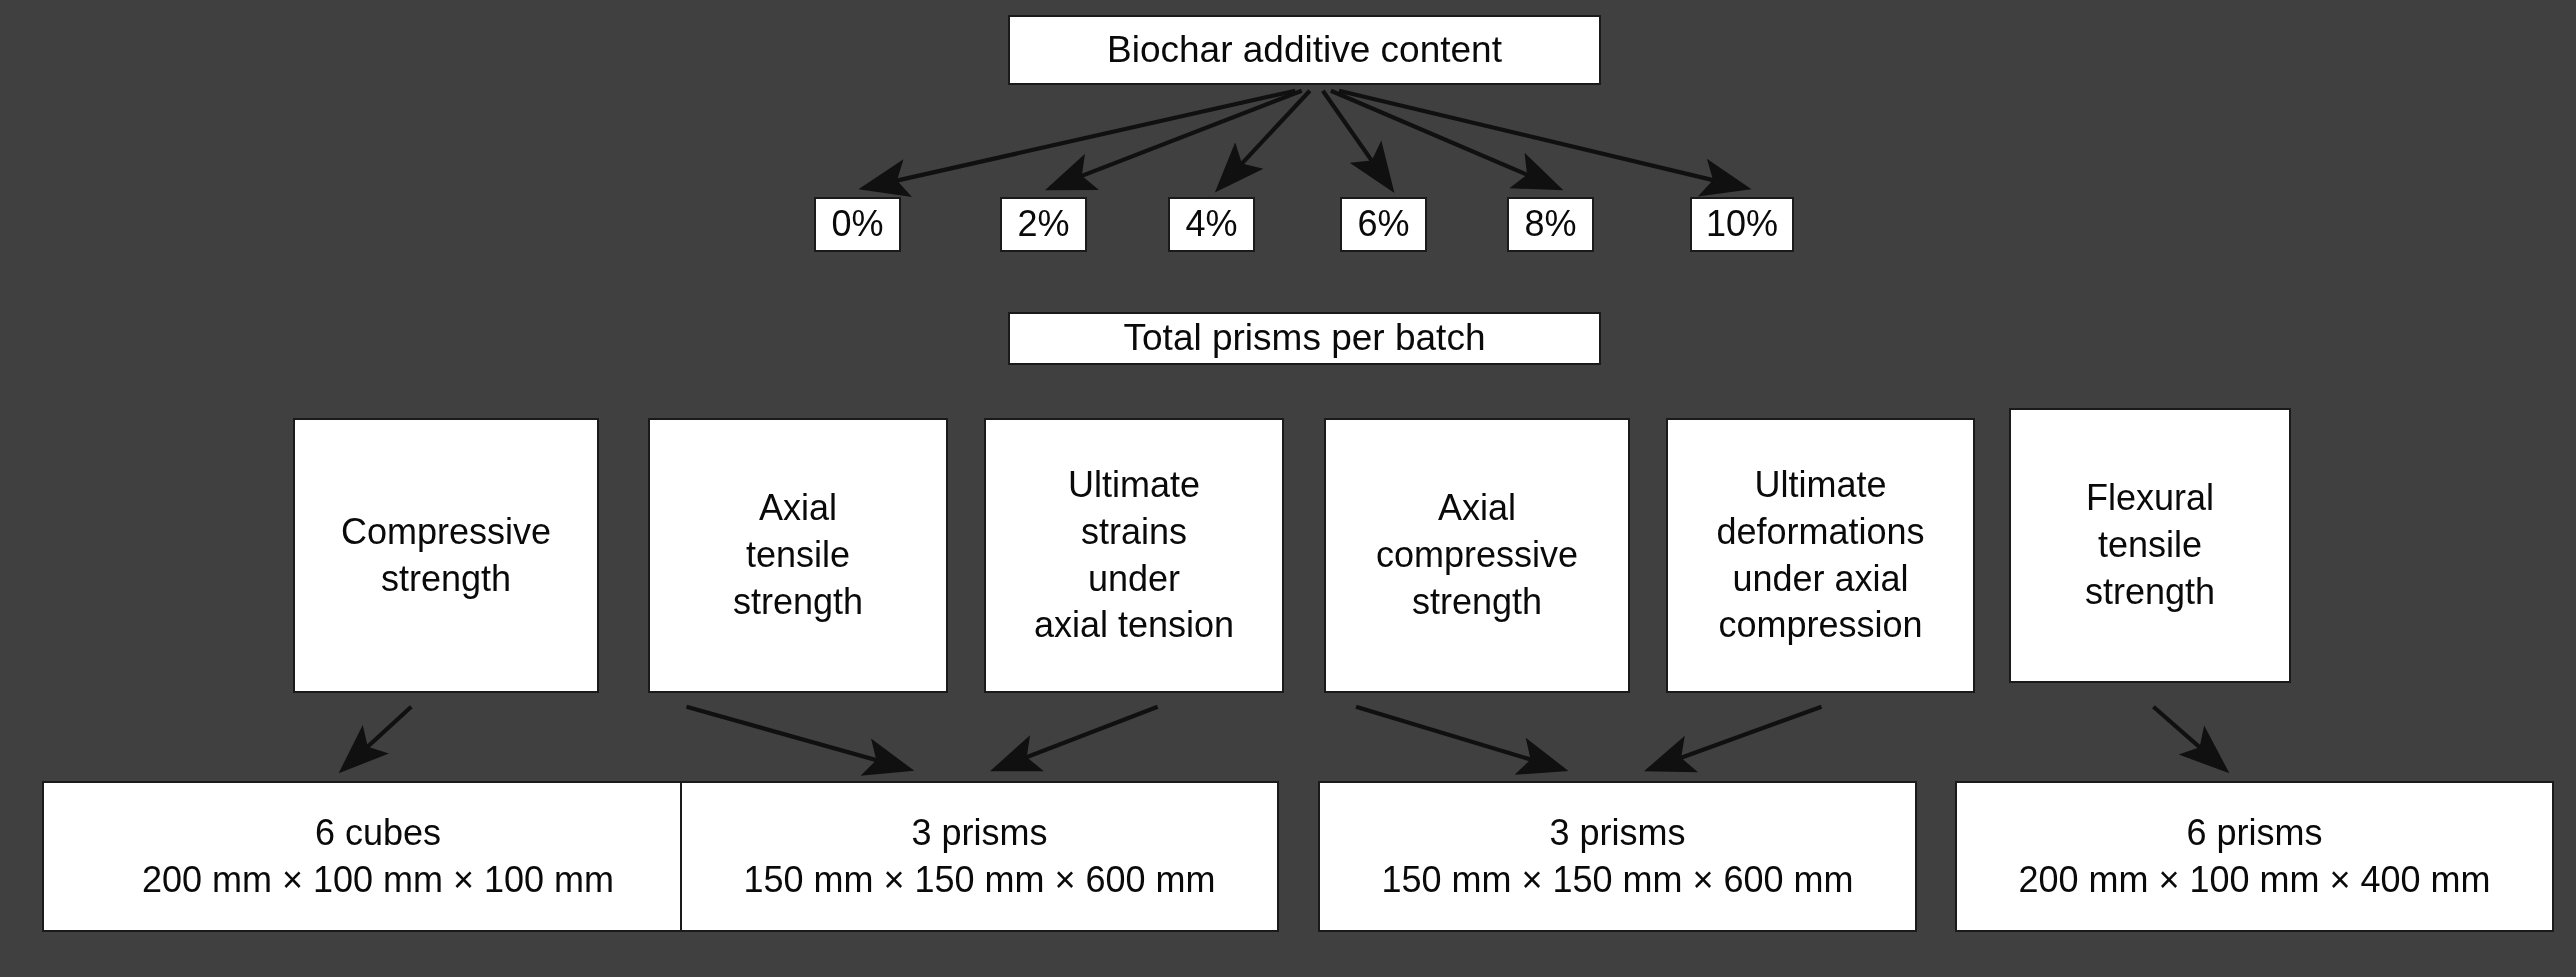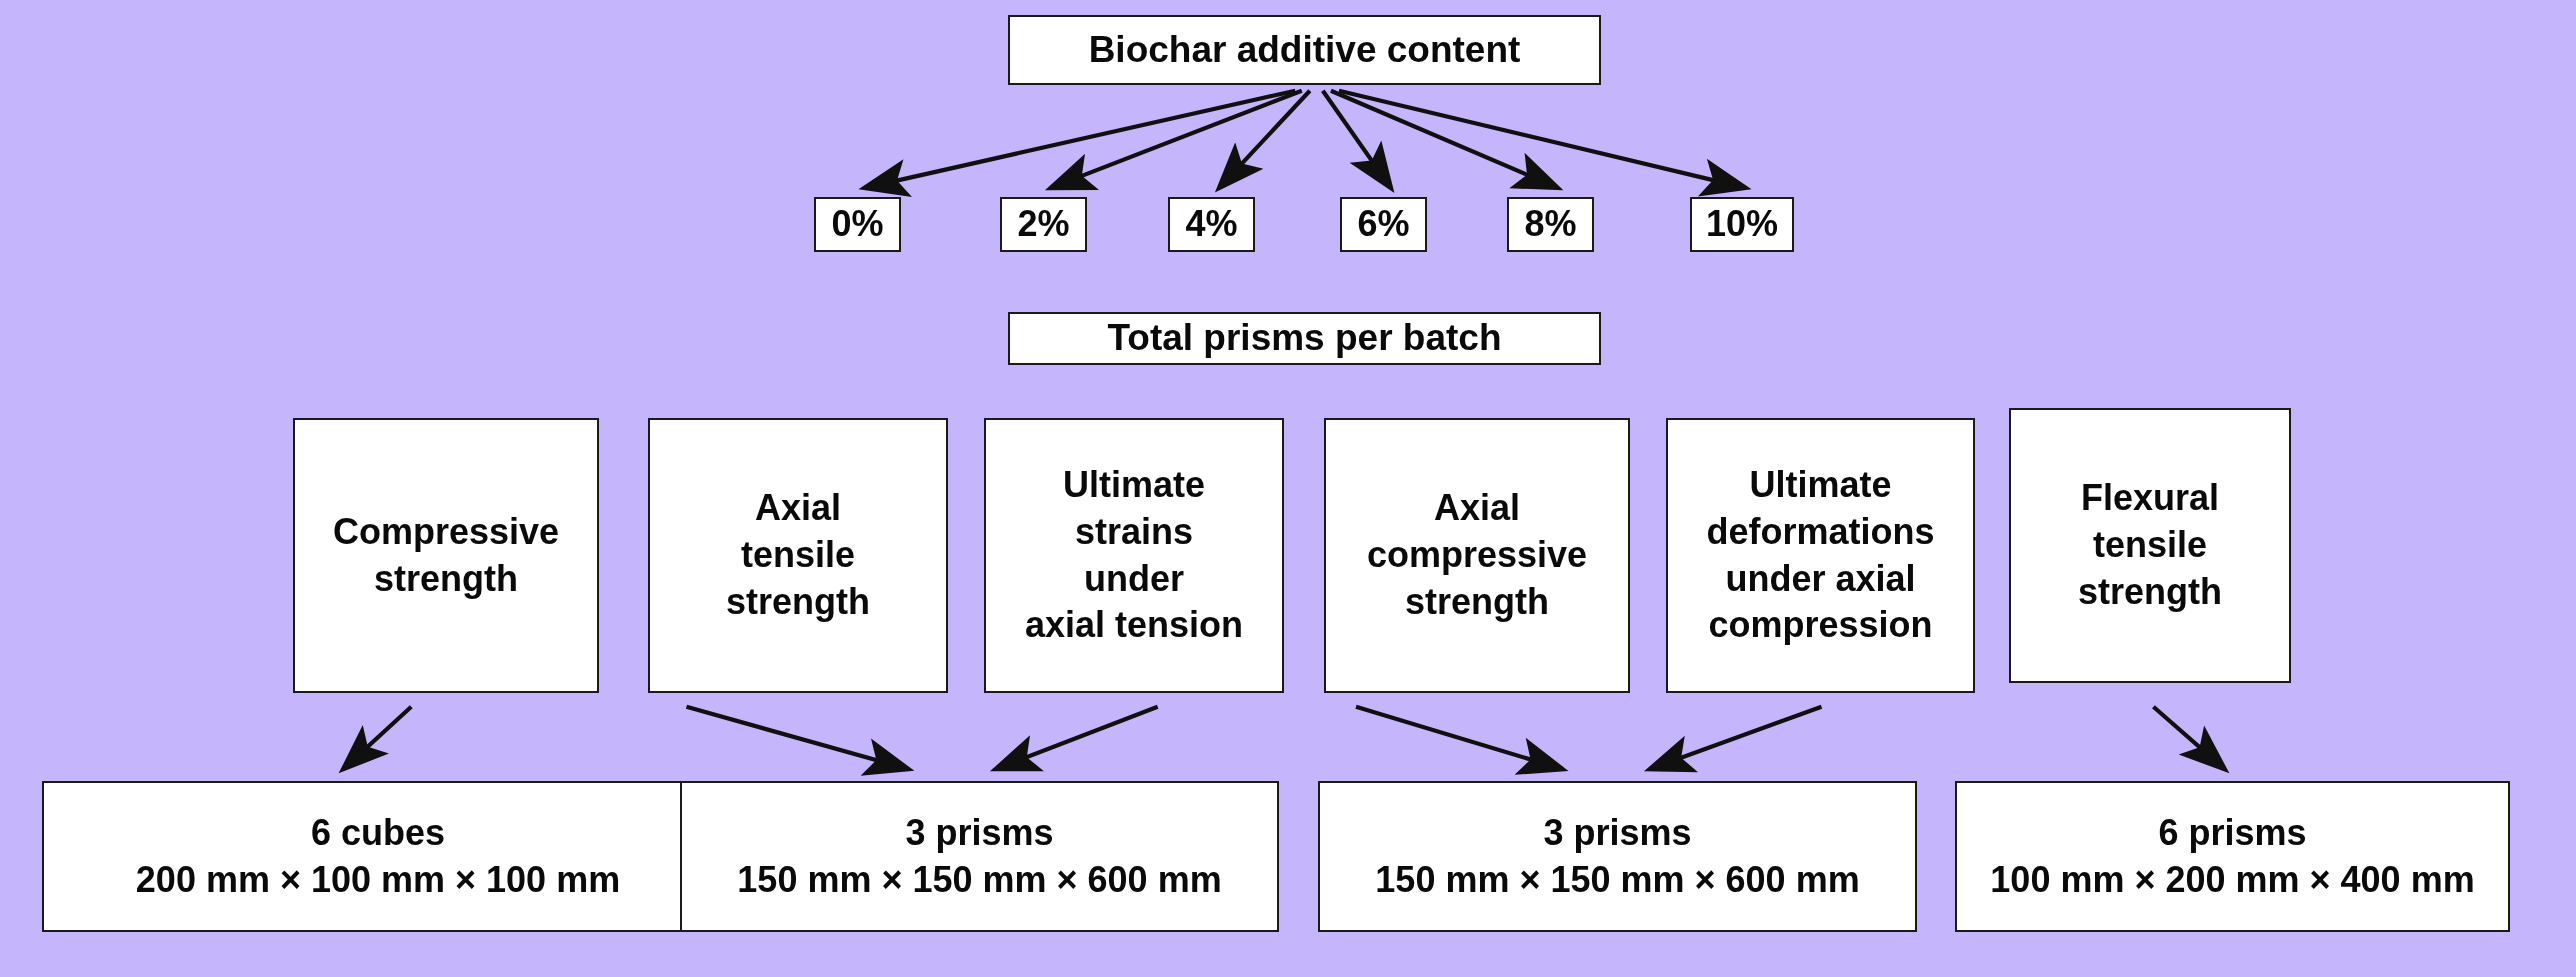--- a/index.html
+++ b/index.html
@@ -1,17 +1,17 @@
 <!DOCTYPE html>
 <html style="font-size:13px"><head>
 <meta charset="utf-8">
 <style>
   html,body{margin:0;padding:0;background:#ffffff;}
   body{font-family:"Liberation Sans",sans-serif;color:#000;}
-  #stage{position:relative;width:2576px;height:978px;background:#c4b5fd;overflow:hidden;font-weight:bold;}
+  #stage{position:relative;width:2576px;height:978px;background:#404040;overflow:hidden;}
   #edges{position:absolute;left:0;top:0;width:2576px;height:978px;pointer-events:none;}
 
   .node{position:absolute;box-sizing:border-box;background:#ffffff;
         border:2.4px solid #1a1a1a;
         display:flex;align-items:center;justify-content:center;
         text-align:center;line-height:1.30;color:#0a0a0a;}
 
   .node.header{font-size:37px;}
   .node.pct{font-size:36px;border-width:2.4px;}
   .node.prop{font-size:36px;padding:6.5px 4.9px;}
@@ -111,21 +111,21 @@
     </span>
   </div>
 
   <div class="node spec" style="left:1318px;top:781px;width:599px;height:151px;">
     <span>
       <span class="l1">3 prisms</span>
       <span class="l2">150 mm × 150 mm × 600 mm</span>
     </span>
   </div>
 
-  <div class="node spec" style="left:1955px;top:781px;width:555px;height:151px;">
+  <div class="node spec" style="left:1955px;top:781px;width:599px;height:151px;">
     <span>
       <span class="l1">6 prisms</span>
-      <span class="l2">100 mm × 200 mm × 400 mm</span>
+      <span class="l2">200 mm × 100 mm × 400 mm</span>
     </span>
   </div>
 
 </div>
 
 
 </body></html>

